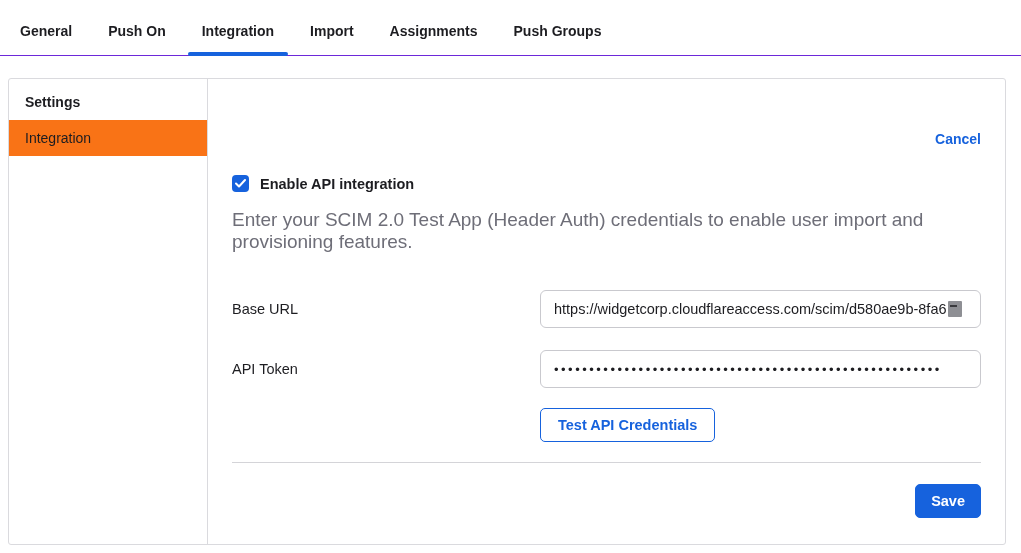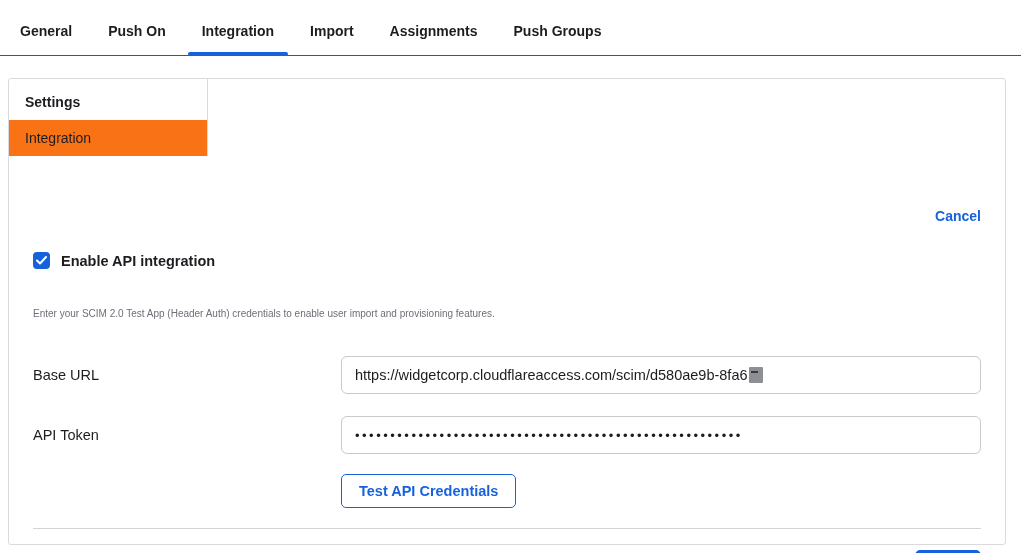--- a/index.html
+++ b/index.html
@@ -45,21 +45,20 @@
 
   
   .panel {
     position: absolute;
     left: 8px; top: 78px;
     width: 998px; height: 467px;
     background: #fff;
     border: 1px solid #dadade;
     border-radius: 3px;
     display: flex;
-    flex-direction: column;
   }
 
   
   .sidebar {
     width: 199px;
     border-right: 1px solid #dadade;
     flex-shrink: 0;
   }
   .sidebar-header {
     font-size: 14px;
@@ -103,23 +102,23 @@
     display: inline-flex;
     align-items: center;
     justify-content: center;
     cursor: pointer;
     flex-shrink: 0;
   }
   .checkbox svg { display: block; }
   .checkbox-label { font-weight: bold; font-size: 14.5px; }
 
   .description {
-    margin-top: 39px;
+    margin-top: 17px;
     color: #6e6e78;
-    font-size: 10px;
+    font-size: 19px;
   }
 
   .field-row {
     display: flex;
     align-items: center;
   }
   .field-row.base-url { margin-top: 37px; }
   .field-row.api-token { margin-top: 22px; }
   .field-label {
     width: 308px;

